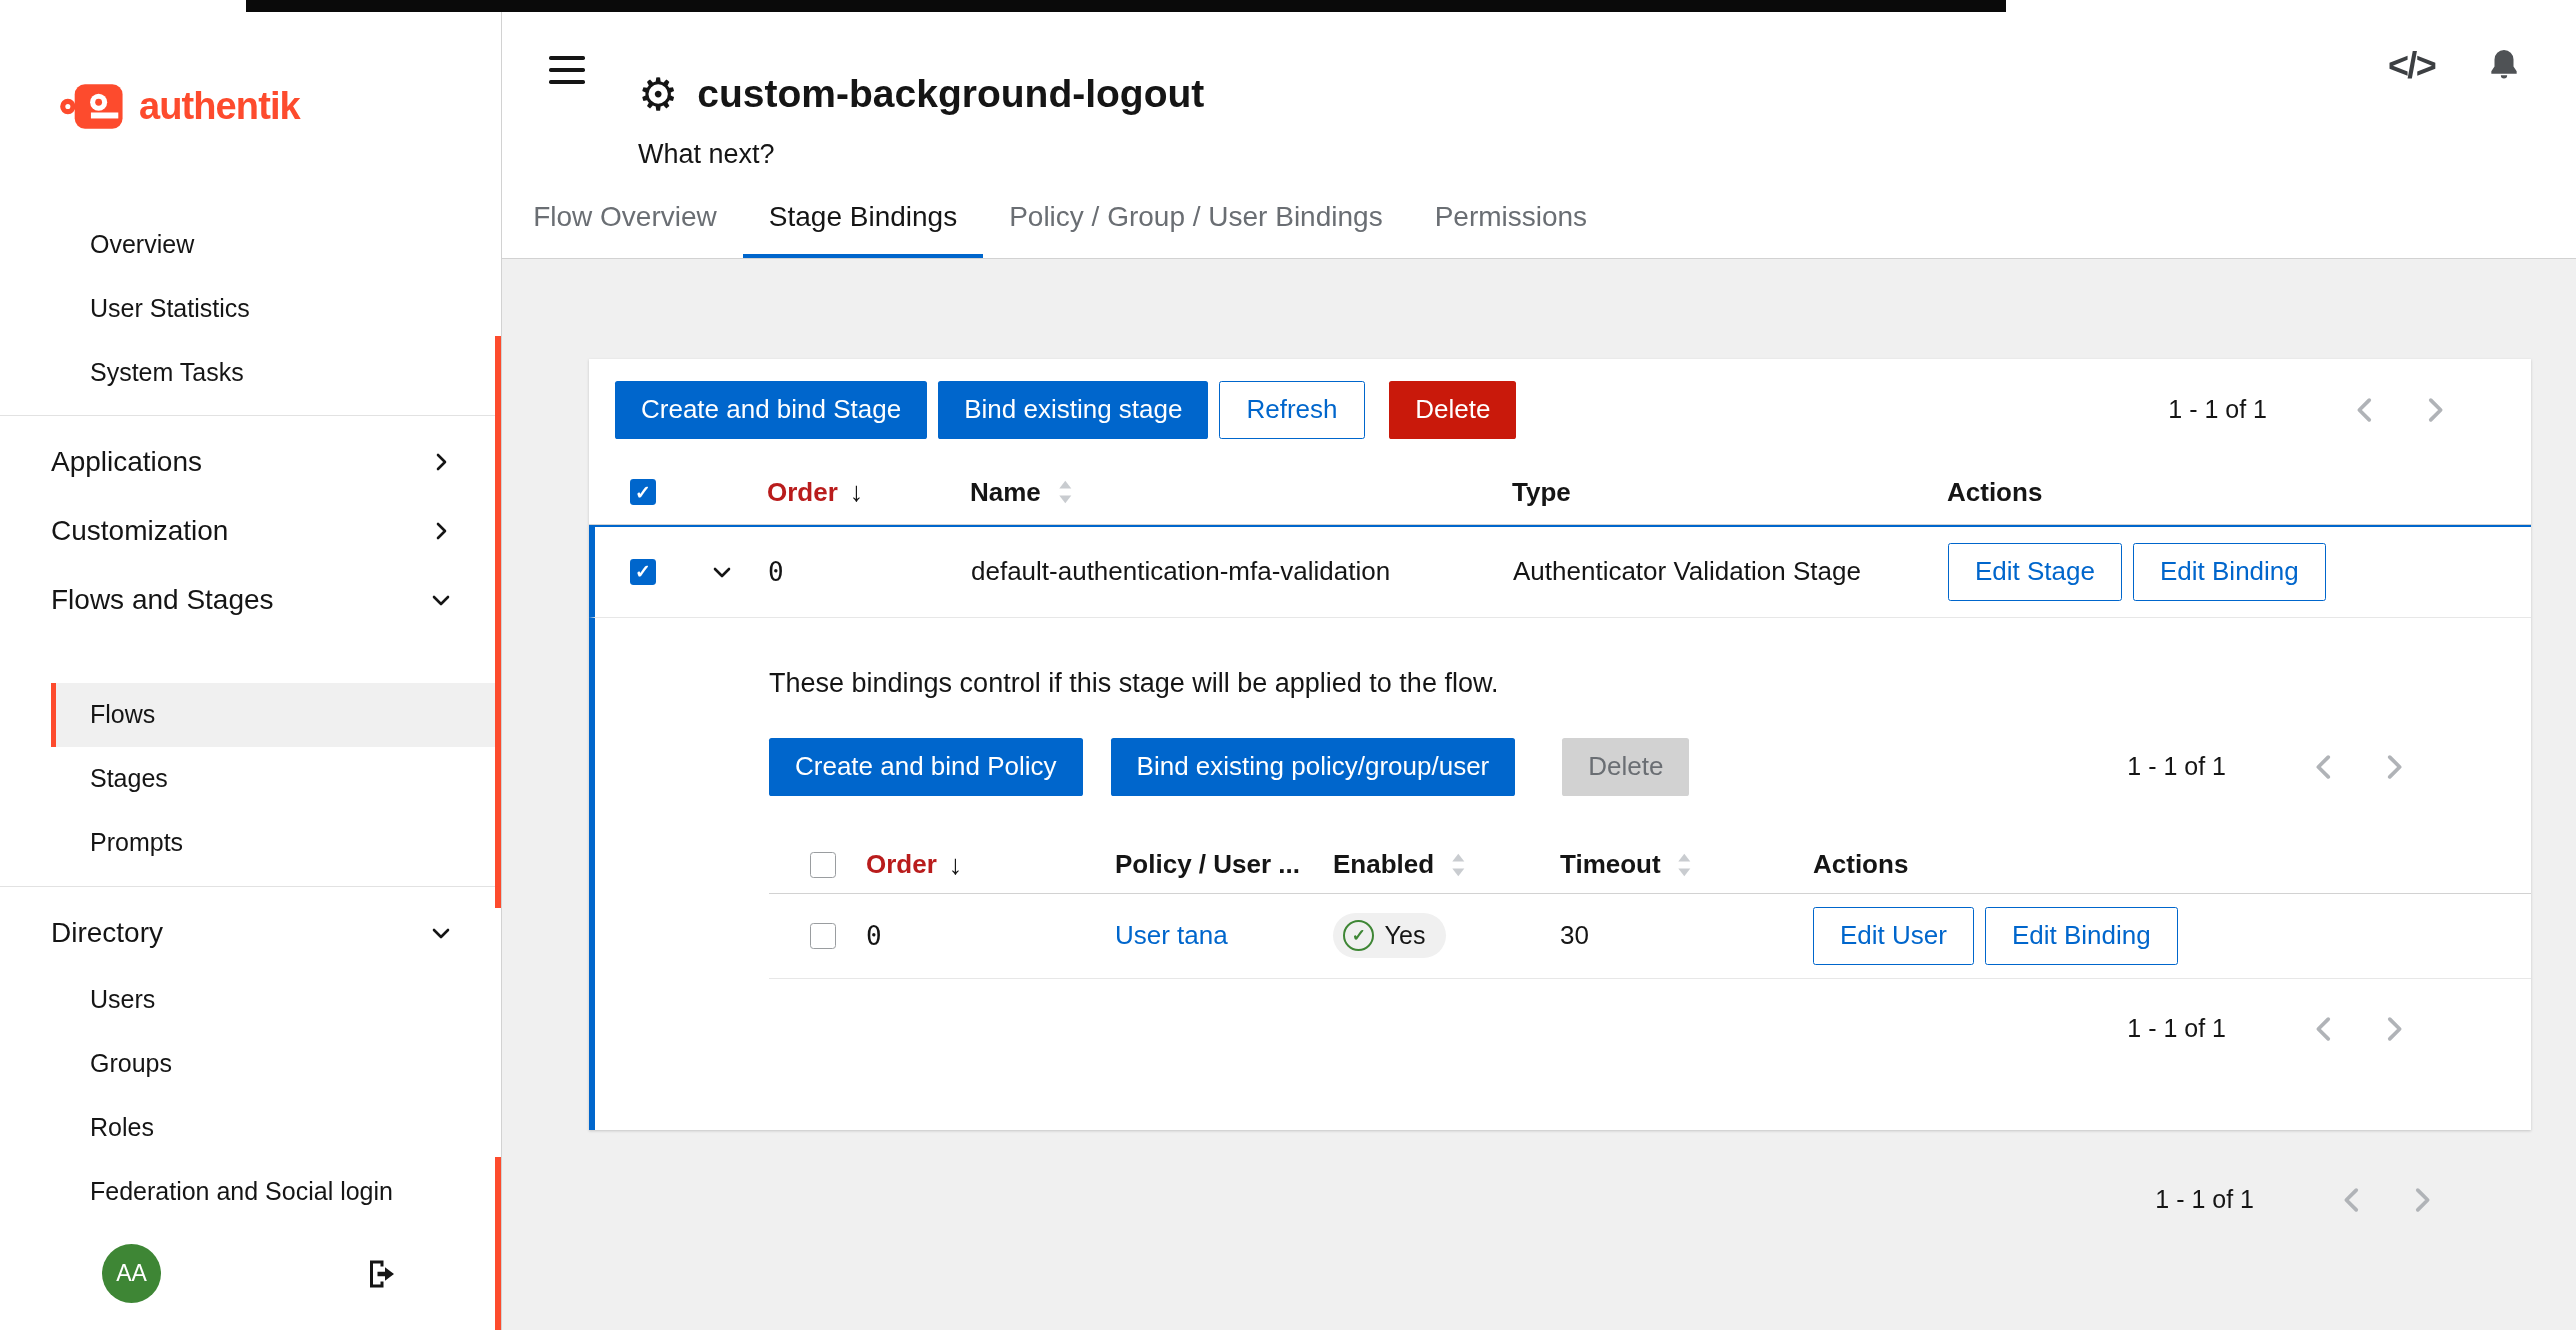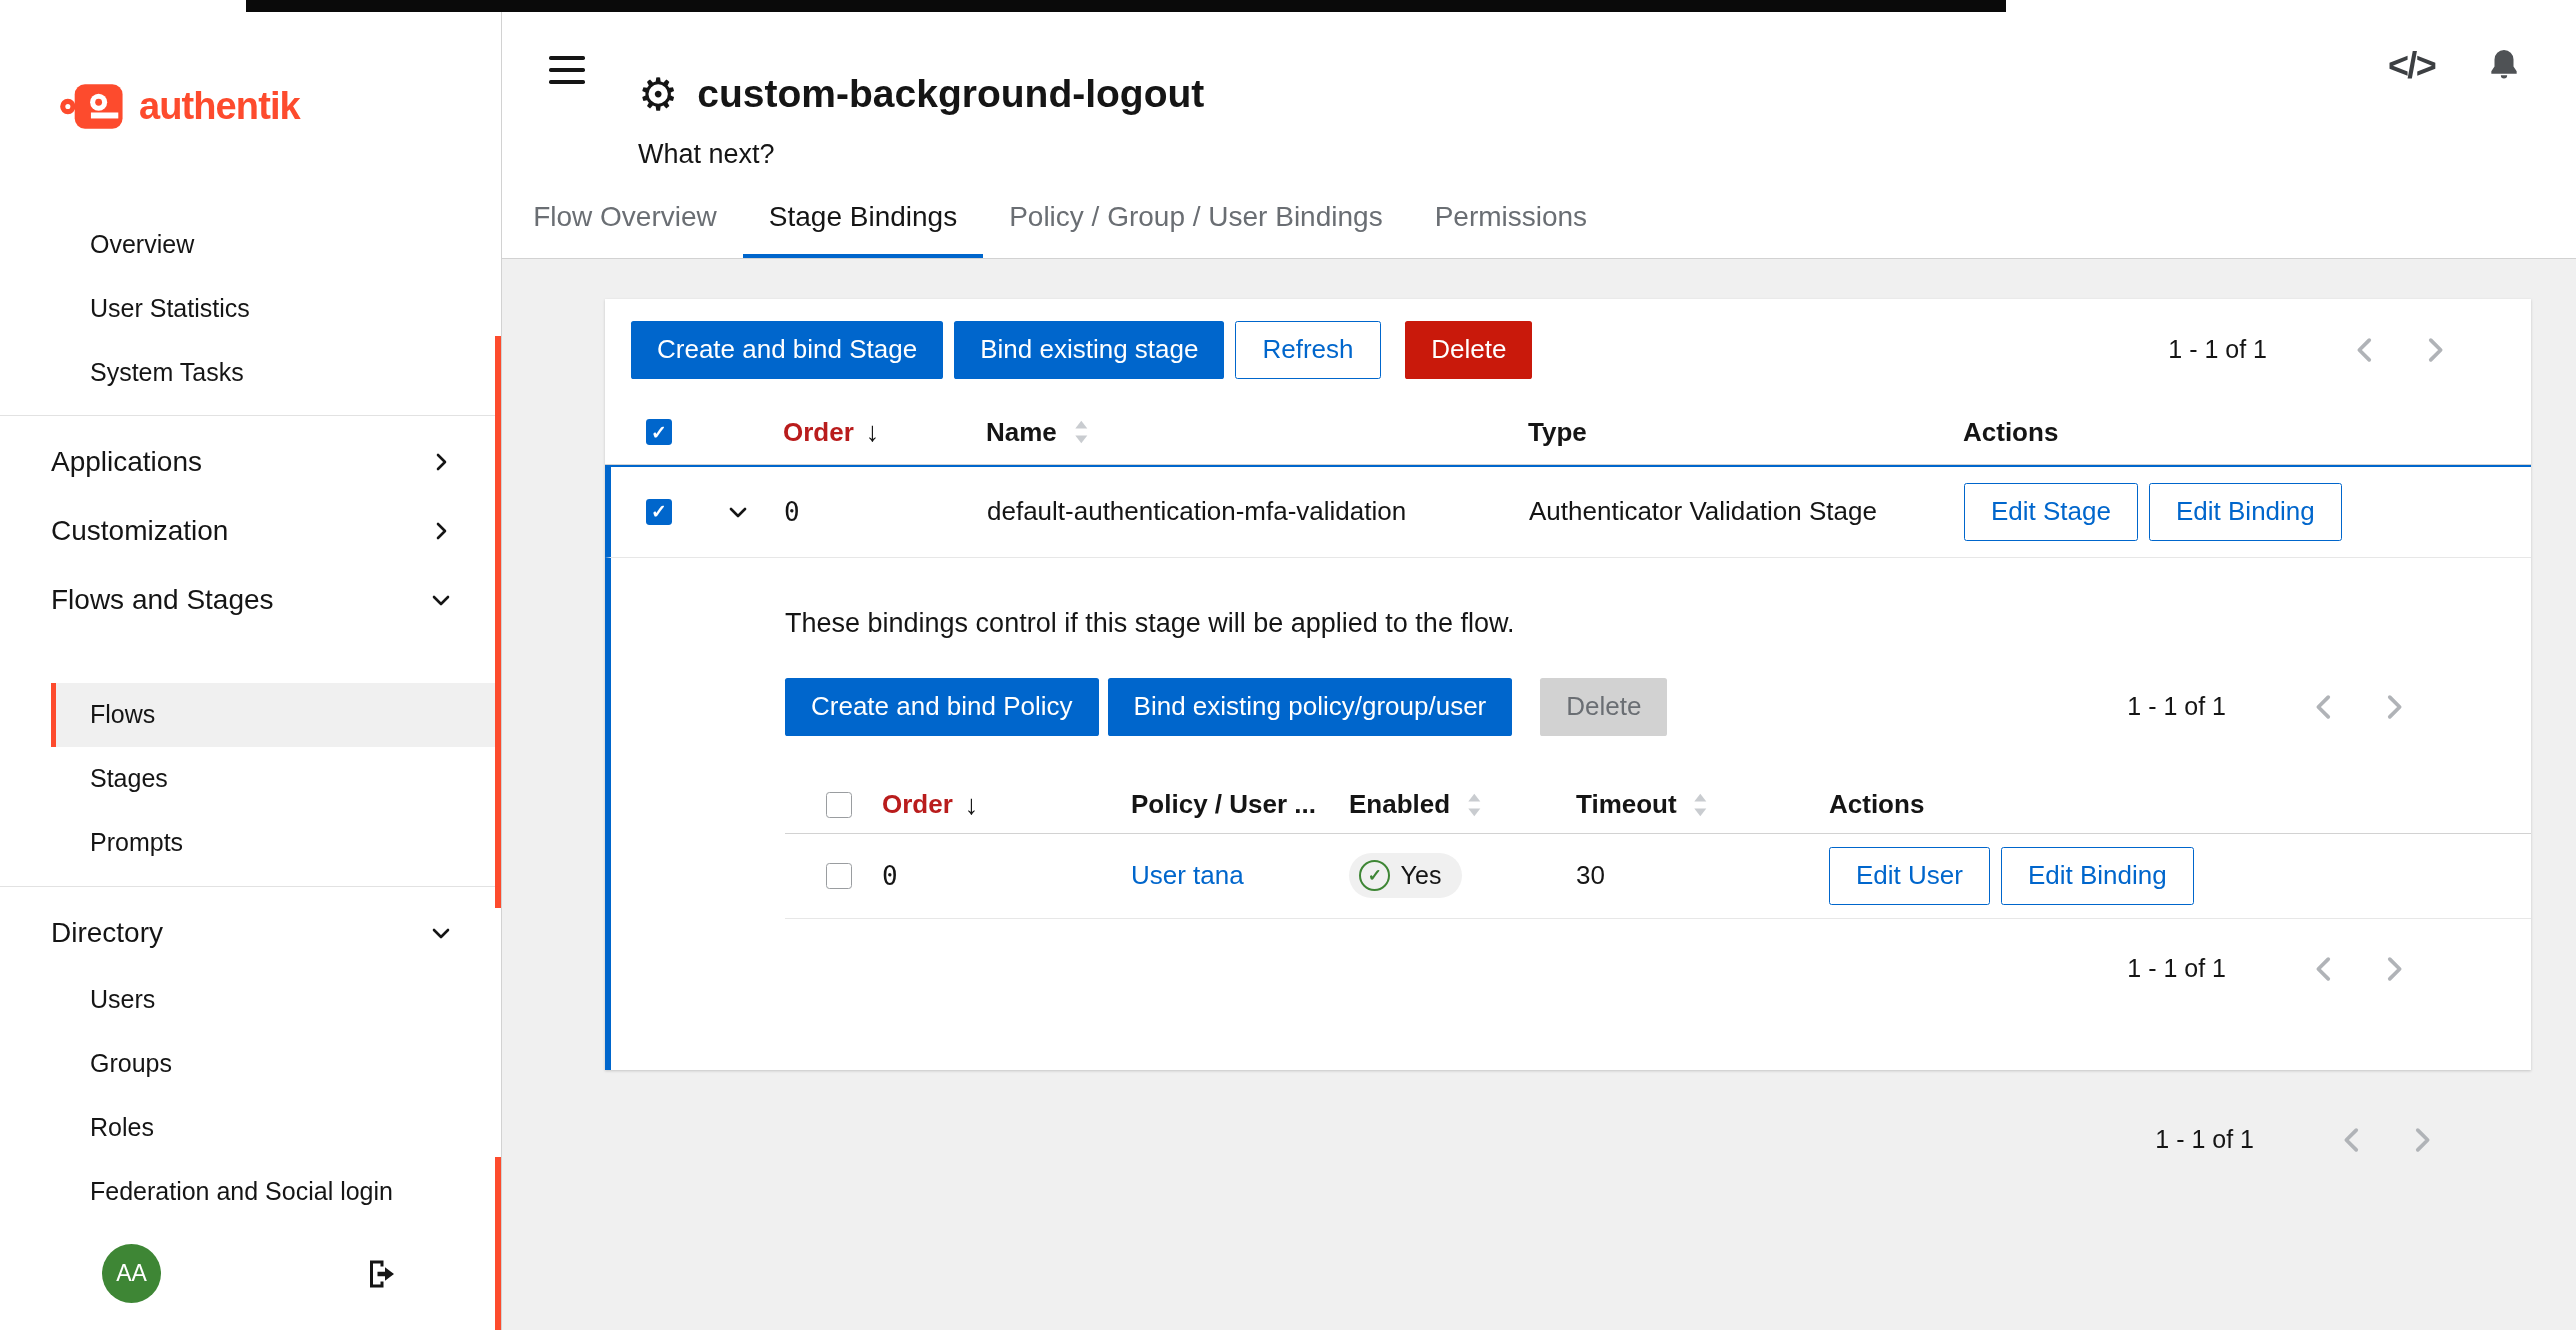--- a/index.html
+++ b/index.html
@@ -44,21 +44,21 @@
   h1.page-title { font-size:39px; font-weight:700; line-height:1.1; }
   .subtitle { font-size:27px; margin-top:22px; color:#151515; }
   .header-actions { margin-left:auto; display:flex; align-items:center; gap:50px; margin-top:33px; }
   .api-icon { font-size:36px; font-weight:700; color:#3c3f42; letter-spacing:-1.7px; cursor:pointer; }
   .bell { cursor:pointer; }
 
   .tabs { display:flex; margin-top:31px; padding-left:5.2px; border-bottom:0.9px solid #d2d2d2; }
   .tab { font-size:28px; color:#6a6e73; padding:0 26px 20.6px; border-bottom:4.3px solid transparent; cursor:pointer; }
   .tab.active { color:#151515; border-bottom-color:#0066cc; }
 
-  .content { flex:1; background:#f0f0f0; padding:40px 45px 0 87px; display:flex; flex-direction:column;margin-left:16px; }
+  .content { flex:1; background:#f0f0f0; padding:100px 45px 0 87px; display:flex; flex-direction:column; }
   .card { background:#fff; box-shadow:0 0.9px 2.6px rgba(3,3,3,0.18); }
 
   
   .toolbar { display:flex; align-items:center; gap:11px; padding:22px 79px 22px 26px; }
   .btn { font-family:inherit; font-size:26px; height:58px; padding:0 26px; border:none; border-radius:2.6px;
          cursor:pointer; white-space:nowrap; }
   .btn.primary { background:#0066cc; color:#fff; }
   .btn.outline { background:#fff; color:#0066cc; border:0.9px solid #0066cc; }
   .btn.danger  { background:#c9190b; color:#fff; margin-left:13.7px; }
   .btn.disabled { background:#d2d2d2; color:#6a6e73; margin-left:19px; cursor:default; }
@@ -90,21 +90,21 @@
   
   .cb { width:26px; height:26px; border-radius:3.4px; display:flex; align-items:center; justify-content:center; cursor:pointer; }
   .cb.checked { background:#0066cc; }
   .cb.checked .mark { color:#fff; font-size:19px; font-weight:700; line-height:1; }
   .cb.unchecked { background:#fff; border:1.7px solid #9a9da0; }
   .cb.unchecked .mark { visibility:hidden; }
 
   
   .expanded { border-left:6px solid #0066cc; padding:50px 0 84px 174px; background:#fff; }
   .exp-desc { font-size:27px; color:#151515; }
-  .exp-toolbar { display:flex; align-items:center; gap:9px; margin:39px 120px 0 0; }
+  .exp-toolbar { display:flex; align-items:center; gap:28px; margin:39px 120px 0 0; }
   .inner-table { margin-top:41px; }
   .irow { display:flex; align-items:center; padding-left:41px; }
   .ihead { height:57px; border-bottom:0.9px solid #d2d2d2; }
   .idata { height:85px; border-bottom:0.9px solid #e7e7e7; }
   .i-check { width:56px; }
   .i-order { width:249px; }
   .i-policy { width:218px; }
   .i-enabled { width:227px; }
   .i-timeout { width:253px; }
   .i-actions { flex:1; display:flex; align-items:center; gap:11px; }

